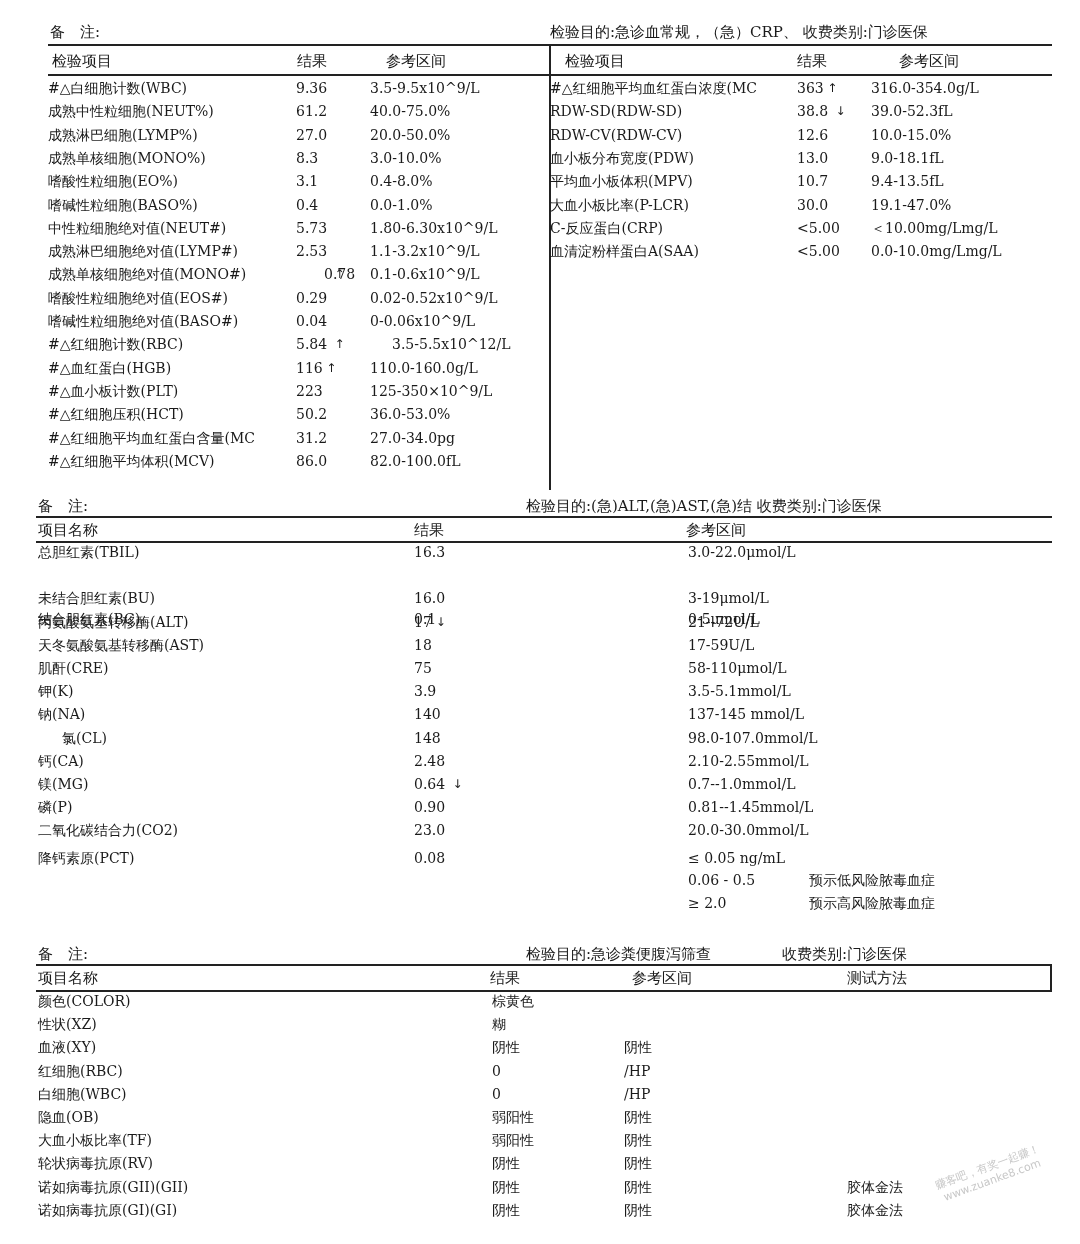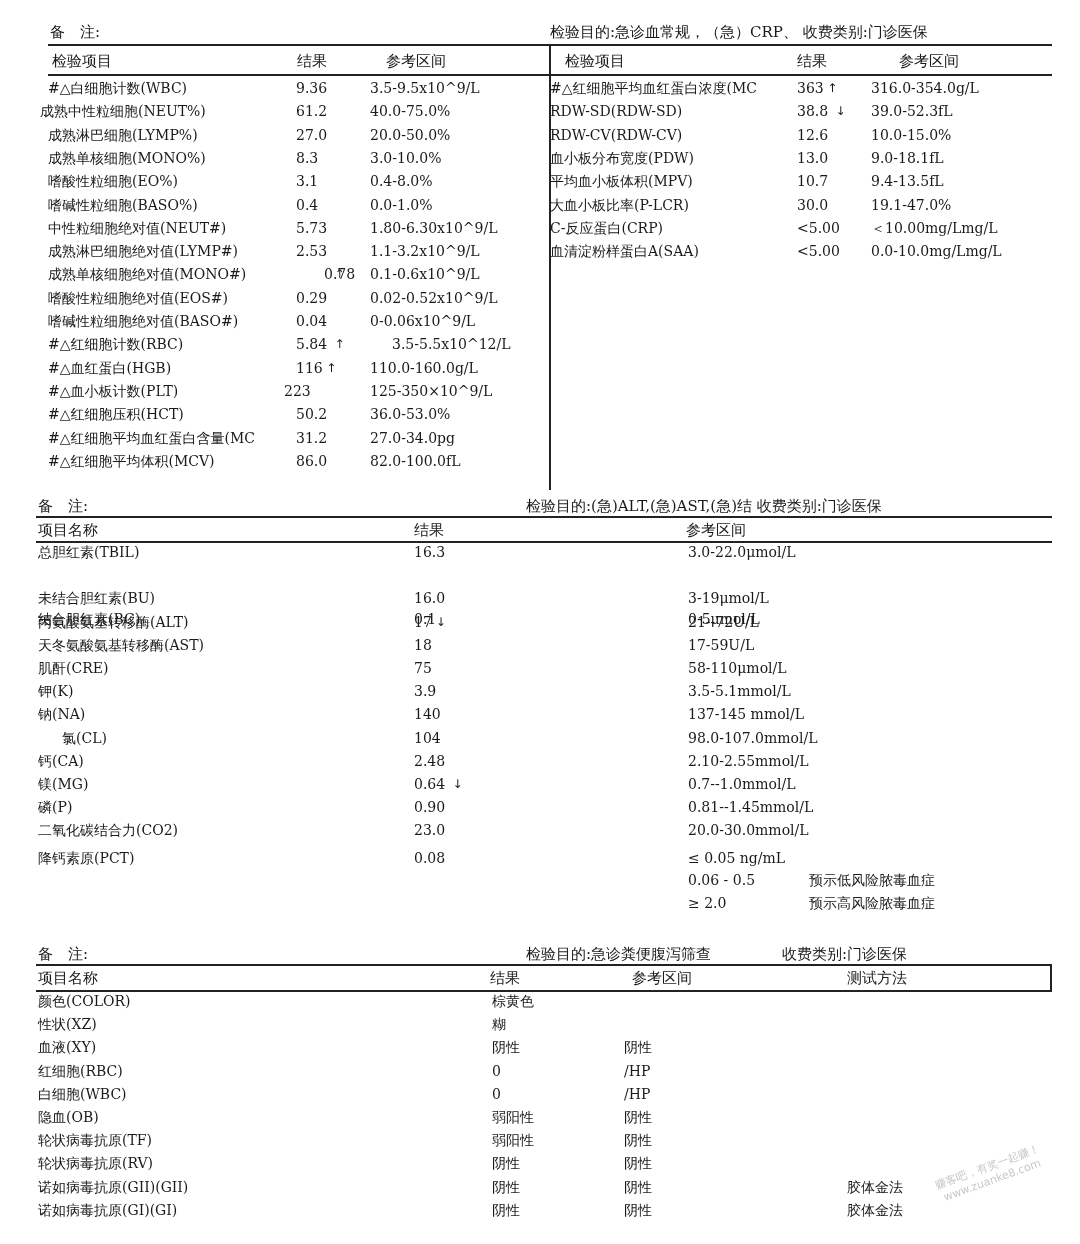--- a/index.html
+++ b/index.html
@@ -34,21 +34,21 @@
   <span class="abs hdr" style="left:899px;top:51px;">参考区间</span>
 
   <div id="s1-left">
       <div class="row" style="top: 78px;">
         <span class="cell" style="left: 48px;">#△白细胞计数(WBC)</span>
         <span class="cell" style="left: 296px;">9.36</span>
         <span class="cell flag" style="left: 331.6px;"></span>
         <span class="cell" style="left: 370px;">3.5-9.5x10^9/L</span>
       </div>
       <div class="row" style="top: 101.3px;">
-        <span class="cell" style="left: 40px; text-align: right;">成熟中性粒细胞(NEUT%)</span>
+        <span class="cell" style="left: 48px; text-align: right;">成熟中性粒细胞(NEUT%)</span>
         <span class="cell" style="left: 296px;">61.2</span>
         <span class="cell flag" style="left: 331.6px;"></span>
         <span class="cell" style="left: 370px;">40.0-75.0%</span>
       </div>
       <div class="row" style="top: 124.6px;">
         <span class="cell" style="left: 48px;">成熟淋巴细胞(LYMP%)</span>
         <span class="cell" style="left: 296px;">27.0</span>
         <span class="cell flag" style="left: 331.6px;"></span>
         <span class="cell" style="left: 370px;">20.0-50.0%</span>
       </div>
@@ -107,21 +107,21 @@
         <span class="cell" style="left: 392px;">3.5-5.5x10^12/L</span>
       </div>
       <div class="row" style="top: 357.6px;">
         <span class="cell" style="left: 48px;">#△血红蛋白(HGB)</span>
         <span class="cell" style="left: 296px;">116</span>
         <span class="cell flag" style="left: 323.2px;">↑</span>
         <span class="cell" style="left: 370px;">110.0-160.0g/L</span>
       </div>
       <div class="row" style="top: 380.9px;">
         <span class="cell" style="left: 48px;">#△血小板计数(PLT)</span>
-        <span class="cell" style="left: 284px; text-align: right;">223</span>
+        <span class="cell" style="left: 296px; text-align: right;">223</span>
         <span class="cell flag" style="left: 323.2px;"></span>
         <span class="cell" style="left: 370px;">125-350×10^9/L</span>
       </div>
       <div class="row" style="top: 404.2px;">
         <span class="cell" style="left: 48px;">#△红细胞压积(HCT)</span>
         <span class="cell" style="left: 296px;">50.2</span>
         <span class="cell flag" style="left: 331.6px;"></span>
         <span class="cell" style="left: 370px;">36.0-53.0%</span>
       </div>
       <div class="row" style="top: 427.5px;">
@@ -242,21 +242,21 @@
         <span class="cell" style="left: 688px;">3.5-5.1mmol/L</span>
       </div>
       <div class="row" style="top: 704.4px;">
         <span class="cell" style="left: 38px;">钠(NA)</span>
         <span class="cell" style="left: 414px;">140</span>
         <span class="cell flag" style="left: 441.2px;"></span>
         <span class="cell" style="left: 688px;">137-145 mmol/L</span>
       </div>
       <div class="row" style="top: 727.6px;">
         <span class="cell" style="left: 38px; margin-left: 24px;">氯(CL)</span>
-        <span class="cell" style="left: 414px;">104</span>
+        <span class="cell" style="left: 414px;">148</span>
         <span class="cell flag" style="left: 441.2px;"></span>
         <span class="cell" style="left: 688px;">98.0-107.0mmol/L</span>
       </div>
       <div class="row" style="top: 750.8px;">
         <span class="cell" style="left: 38px;">钙(CA)</span>
         <span class="cell" style="left: 414px;">2.48</span>
         <span class="cell flag" style="left: 449.6px;"></span>
         <span class="cell" style="left: 688px;">2.10-2.55mmol/L</span>
       </div>
       <div class="row" style="top: 774px;">
@@ -334,21 +334,21 @@
         <span class="cell" style="left: 624px;">/HP</span>
         <span class="cell" style="left: 847px;"></span>
       </div>
       <div class="row" style="top: 1107px;">
         <span class="cell" style="left: 38px;">隐血(OB)</span>
         <span class="cell" style="left: 492px;">弱阳性</span>
         <span class="cell" style="left: 624px;">阴性</span>
         <span class="cell" style="left: 847px;"></span>
       </div>
       <div class="row" style="top: 1130.2px;">
-        <span class="cell" style="left: 38px;">轮状病毒抗原(TF)</span>
+        <span class="cell" style="left: 38px;">大血小板比率(TF)</span>
         <span class="cell" style="left: 492px;">弱阳性</span>
         <span class="cell" style="left: 624px;">阴性</span>
         <span class="cell" style="left: 847px;"></span>
       </div>
       <div class="row" style="top: 1153.4px;">
         <span class="cell" style="left: 38px;">轮状病毒抗原(RV)</span>
         <span class="cell" style="left: 492px;">阴性</span>
         <span class="cell" style="left: 624px;">阴性</span>
         <span class="cell" style="left: 847px;"></span>
       </div>

